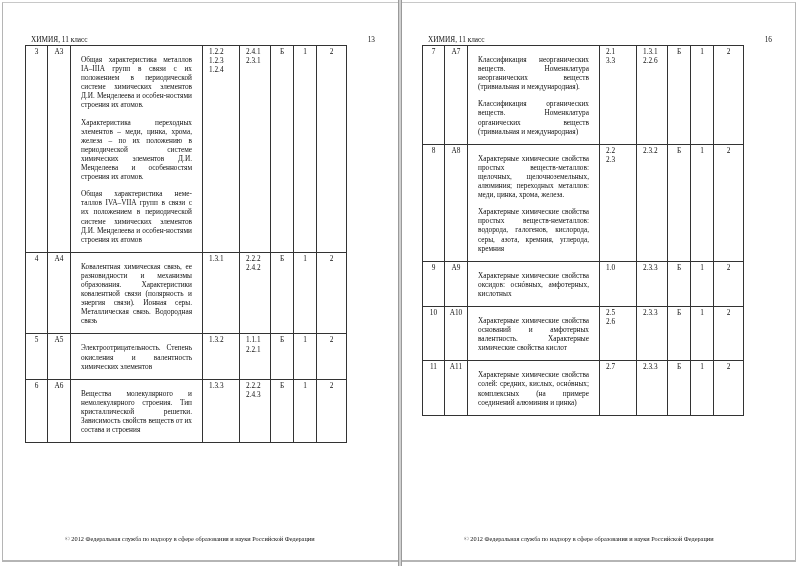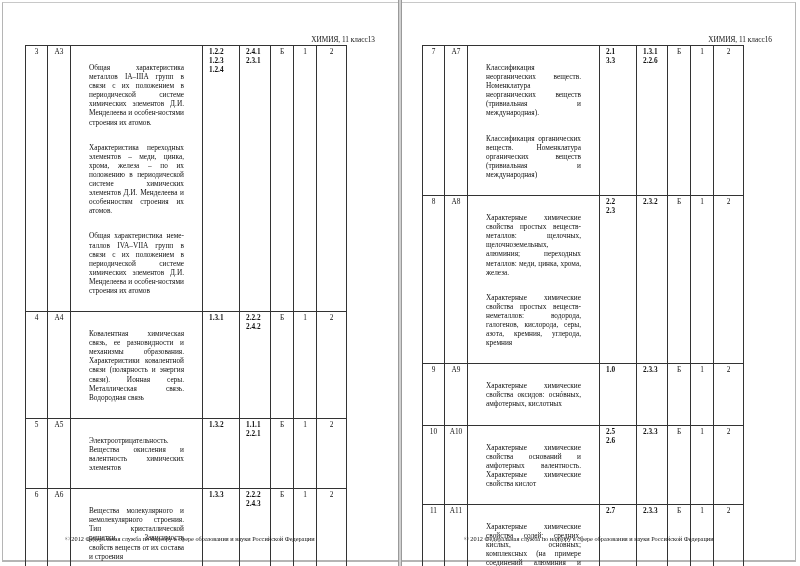--- a/index.html
+++ b/index.html
@@ -15,40 +15,40 @@
     position: absolute; top: 2px; height: 560px; background: #fff;
     box-sizing: border-box;
   }
   .page.left { left: 2px; width: 396px; border-left: 1px solid #b5b5b5; border-top: 1px solid #c8c8c8; border-bottom: 2px solid #b5b5b5; }
   .page.right { left: 402px; width: 394px; border-right: 1px solid #b5b5b5; border-top: 1px solid #c8c8c8; border-bottom: 2px solid #b5b5b5; }
   .gutter { position: absolute; left: 398px; top: 0; width: 4px; height: 566px; background: #9a9a9a; }
   .gutter-inner { position: absolute; left: 399px; top: 0; width: 2px; height: 566px; background: #d0d0d0; }
 
   .runhead {
     position: absolute; top: 32px; font-size: 7.3px; line-height: 9px;
-    display: flex; justify-content: flex-end;
+    display: flex; justify-content: space-between;
   }
   .page.left .runhead { left: 28px; width: 344px; }
   .page.right .runhead { left: 26px; width: 344px; }
 
   table.grid {
     position: absolute; top: 42px; border-collapse: collapse;
     font-size: 7.3px; line-height: 9.1px; table-layout: fixed;
   }
   .page.left table.grid { left: 22px; }
   .page.right table.grid { left: 20px; }
   table.grid td {
     border: 1px solid #333; vertical-align: top; padding: 1px 2px 0 2px;
   }
   table.grid tr:last-child td { border-bottom: 1.5px solid #333; }
   td.c-num, td.c-code, td.c-lvl, td.c-pts, td.c-time { text-align: center; }
   td.c-elem, td.c-req { text-align: center; }
   td.c-desc { text-align: justify; }
-  td.c-desc p { margin: 16px; text-align: justify; text-align-last: left; }
-  td.c-req span, td.c-elem span { display: block; text-align: left; padding-left: 4px; font-weight: bold; }
+  td.c-desc p { margin: 8px; text-align: justify; text-align-last: left; }
+  td.c-req span, td.c-elem span { display: block; text-align: left; padding-left: 4px; }
   .footer {
     position: absolute; top: 532px; font-size: 6.3px; white-space: nowrap;
   }
   .page.left .footer { left: 62px; }
   .page.right .footer { left: 62px; }
 </style>
 </head>
 <body>
 
 <div class="spread">
@@ -107,21 +107,21 @@
               <span>2.4.2</span>
             </td>
             <td class="c-lvl">Б</td>
             <td class="c-pts">1</td>
             <td class="c-time">2</td>
           </tr>
           <tr>
             <td class="c-num">5</td>
             <td class="c-code">А5</td>
             <td class="c-desc">
-              <p>Электроотрицательность. Вещества окисления и валентность химических элементов</p>
+              <p>Электроотрицательность. Степень окисления и валентность химических элементов</p>
             </td>
             <td class="c-elem">
               <span>1.3.2</span>
             </td>
             <td class="c-req">
               <span>1.1.1</span>
               <span>2.2.1</span>
             </td>
             <td class="c-lvl">Б</td>
             <td class="c-pts">1</td>
@@ -245,34 +245,17 @@
             <td class="c-elem">
               <span>2.7</span>
             </td>
             <td class="c-req">
               <span>2.3.3</span>
             </td>
             <td class="c-lvl">Б</td>
             <td class="c-pts">1</td>
             <td class="c-time">2</td>
           </tr>
-          <tr>
-            <td class="c-num">12</td>
-            <td class="c-code">А12</td>
-            <td class="c-desc">
-              <p>Взаимосвязь неорганических веществ</p>
-            </td>
-            <td class="c-elem">
-              <span>2.8</span>
-            </td>
-            <td class="c-req">
-              <span>2.3.3</span>
-              <span>2.4.3</span>
-            </td>
-            <td class="c-lvl">Б</td>
-            <td class="c-pts">1</td>
-            <td class="c-time">2</td>
-          </tr>
         </tbody>
     </table>
     <div class="footer">© 2012  Федеральная служба по надзору в сфере образования и науки Российской Федерации</div>
   </div>
 </div>
 
 </body></html>

